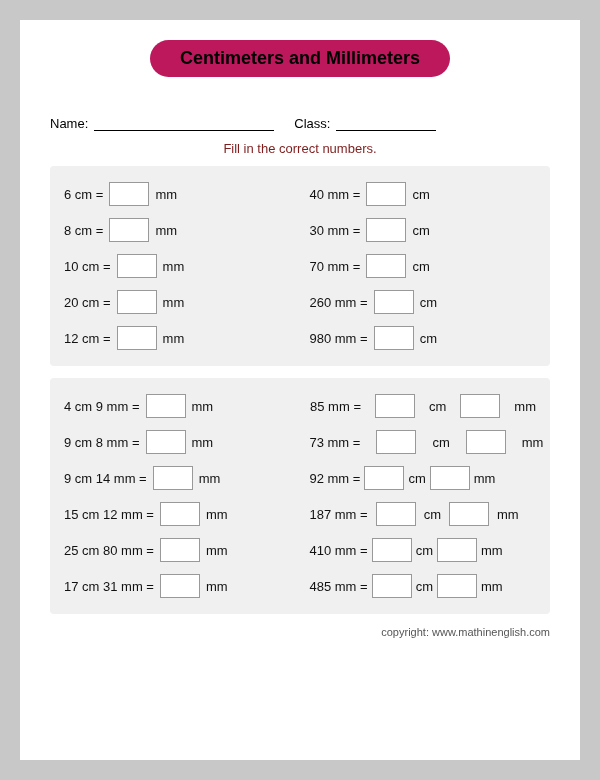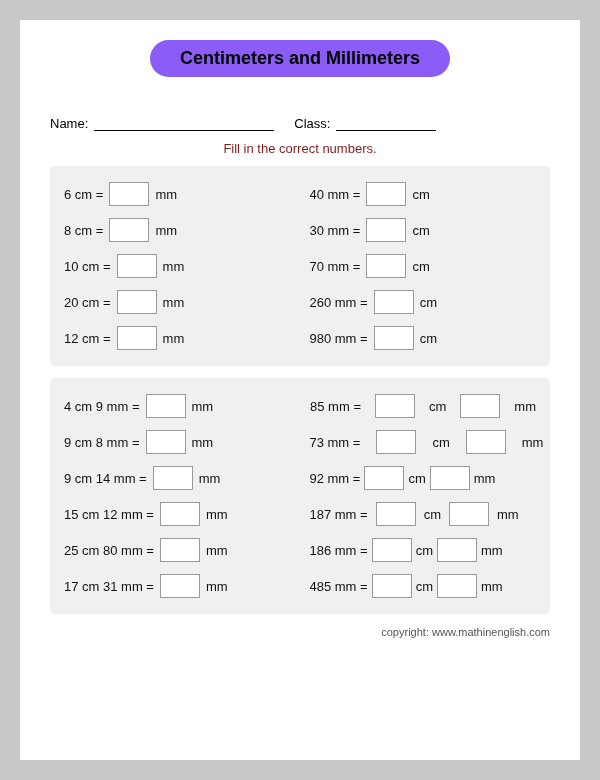--- a/index.html
+++ b/index.html
@@ -22,21 +22,21 @@
       position: relative;
     }
 
     .title-wrapper {
       display: flex;
       justify-content: center;
       margin-bottom: 14px;
     }
 
     .title-box {
-      background: #8b5cf6;
+      background: #be185d;
       border-radius: 20px;
       padding: 8px 30px;
       font-size: 18px;
       font-weight: bold;
       color: #000;
     }
 
     .name-class-row {
       display: flex;
       align-items: center;
@@ -271,21 +271,21 @@
         <span class="label">mm</span>
       </div>
     </div>
       <div class="row">
       <div class="half">
         <span class="label">25 cm 80 mm =</span>
         <span class="input-box"></span>
         <span class="label">mm</span>
       </div>
       <div class="half right" style="gap:4px;">
-        <span class="label">186 mm =</span>
+        <span class="label">410 mm =</span>
         <span class="input-box-wide"></span>
         <span class="label">cm</span>
         <span class="input-box-wide"></span>
         <span class="label">mm</span>
       </div>
     </div>
       <div class="row">
       <div class="half">
         <span class="label">17 cm 31 mm =</span>
         <span class="input-box"></span>

